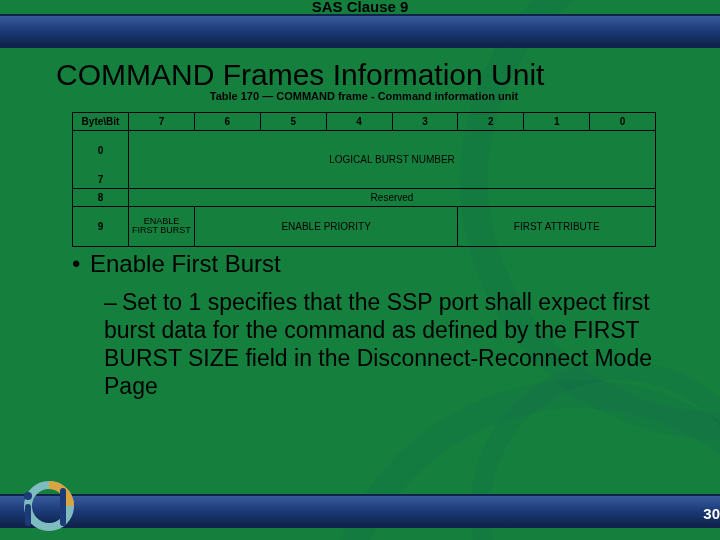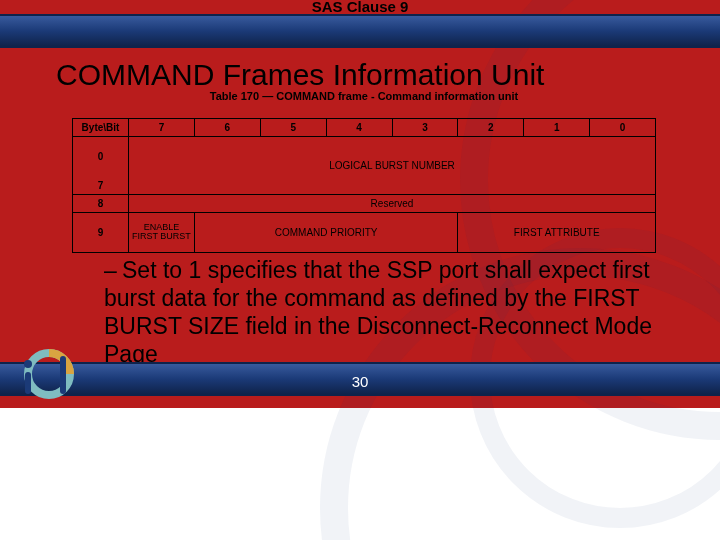--- a/index.html
+++ b/index.html
@@ -1,52 +1,52 @@
 <!DOCTYPE html>
 <html><head>
 <meta charset="utf-8">
 <style>
   * { box-sizing: border-box; margin: 0; padding: 0; }
   html, body { width: 720px; height: 540px; font-family: Arial, Helvetica, sans-serif; background: #fff; overflow: hidden; }
 
-  .slide { position: relative; width: 720px; height: 408px; background: #b91c1c; }
+  .slide { position: relative; width: 720px; height: 540px; background: #15803d; }
 
   
   .bg-circle { position: absolute; border: 28px solid rgba(24,54,112,0.06); border-radius: 50%; pointer-events: none; }
   .bg-c1 { width: 520px; height: 520px; right: -260px; top: -80px; }
   .bg-c2 { width: 520px; height: 520px; right: -120px; bottom: -360px; }
   .bg-c3 { width: 300px; height: 300px; right: -50px; bottom: -120px; border-width: 20px; }
 
   .header-band { position: absolute; top: 16px; left: 0; right: 0; height: 30px; }
   .header-grad { position: absolute; inset: 0; background: linear-gradient(to bottom, #385a9d 0%, #1b3a77 50%, #0f234b 100%); }
   .header-line-top { position: absolute; top: -2px; left: 0; right: 0; height: 2px; background: #0f234b; }
   .header-line-bot { position: absolute; bottom: -2px; left: 0; right: 0; height: 2px; background: #0f234b; }
   .header-title { position: absolute; top: -2px; left: 0; right: 0; text-align: center; font-size: 15px; font-weight: bold; color: #000; }
 
   .slide-title { position: absolute; top: 58px; left: 56px; right: 24px; font-size: 30px; color: #000; }
 
   .table-wrap { position: absolute; top: 90px; left: 72px; width: 584px; }
-  .table-caption { text-align: center; font-size: 11px; font-weight: bold; margin-bottom: 16px; }
+  .table-caption { text-align: center; font-size: 11px; font-weight: bold; margin-bottom: 10px; }
   table.frame { width: 100%; border-collapse: collapse; table-layout: fixed; font-size: 10px; }
   table.frame td, table.frame th { border: 1px solid #000; padding: 3px 2px; text-align: center; vertical-align: middle; }
   table.frame .hdr { font-weight: bold; }
   table.frame .label-col { width: 56px; }
   table.frame .bit-col {}
   table.frame .tall { height: 40px; }
   table.frame .small { font-size: 9px; line-height: 1.05; }
 
   .body-text { position: absolute; top: 250px; left: 72px; right: 60px; font-size: 24px; color: #000; }
   .bullet { margin-bottom: 10px; }
   .bullet .dot { display: inline-block; width: 18px; }
   .sub { margin: 6px 0 12px 32px; font-size: 23px; line-height: 1.22; }
   .sub .dash { display: inline-block; width: 18px; }
 
   .footer-band { position: absolute; bottom: 14px; left: 0; right: 0; height: 30px; }
   .footer-band .header-grad { background: linear-gradient(to bottom, #385a9d 0%, #1b3a77 50%, #0f234b 100%); }
-  .page-num { position: absolute; bottom: 18px; left: 0; right: 0; text-align: center; color: #fff; font-size: 15px; font-weight: normal; }
+  .page-num { position: absolute; bottom: 18px; left: 0; right: 0; text-align: right; color: #fff; font-size: 15px; font-weight: bold; }
 
   .logo { position: absolute; left: 14px; bottom: 6px; width: 70px; height: 56px; }
 </style>
 </head>
 <body>
 
 <div class="slide">
 
   <div class="bg-circle bg-c1"></div>
   <div class="bg-circle bg-c2"></div>
@@ -94,28 +94,31 @@
       <tr>
         <td style="border-top:none;" class="hdr">7</td>
       </tr>
       <tr>
         <td class="hdr">8</td>
         <td colspan="8">Reserved</td>
       </tr>
       <tr class="tall">
         <td class="hdr">9</td>
         <td class="small">ENABLE FIRST BURST</td>
-        <td colspan="4">COMMAND PRIORITY</td>
+        <td colspan="4">ENABLE PRIORITY</td>
         <td colspan="3">FIRST ATTRIBUTE</td>
       </tr>
     </tbody>
       </table>
   </div>
 
   <div class="body-text">
+    <div class="bullet">
+      <span class="dot">•</span><span>Enable First Burst</span>
+    </div>
     <div class="sub">
       <span class="dash">–</span><span>Set to 1 specifies that the SSP port shall expect first burst data for the command as defined by the FIRST BURST SIZE field in the Disconnect-Reconnect Mode Page</span>
     </div>
   </div>
 
   <div class="footer-band">
     <div class="header-line-top"></div>
     <div class="header-grad"></div>
     <div class="header-line-bot"></div>
   </div>

